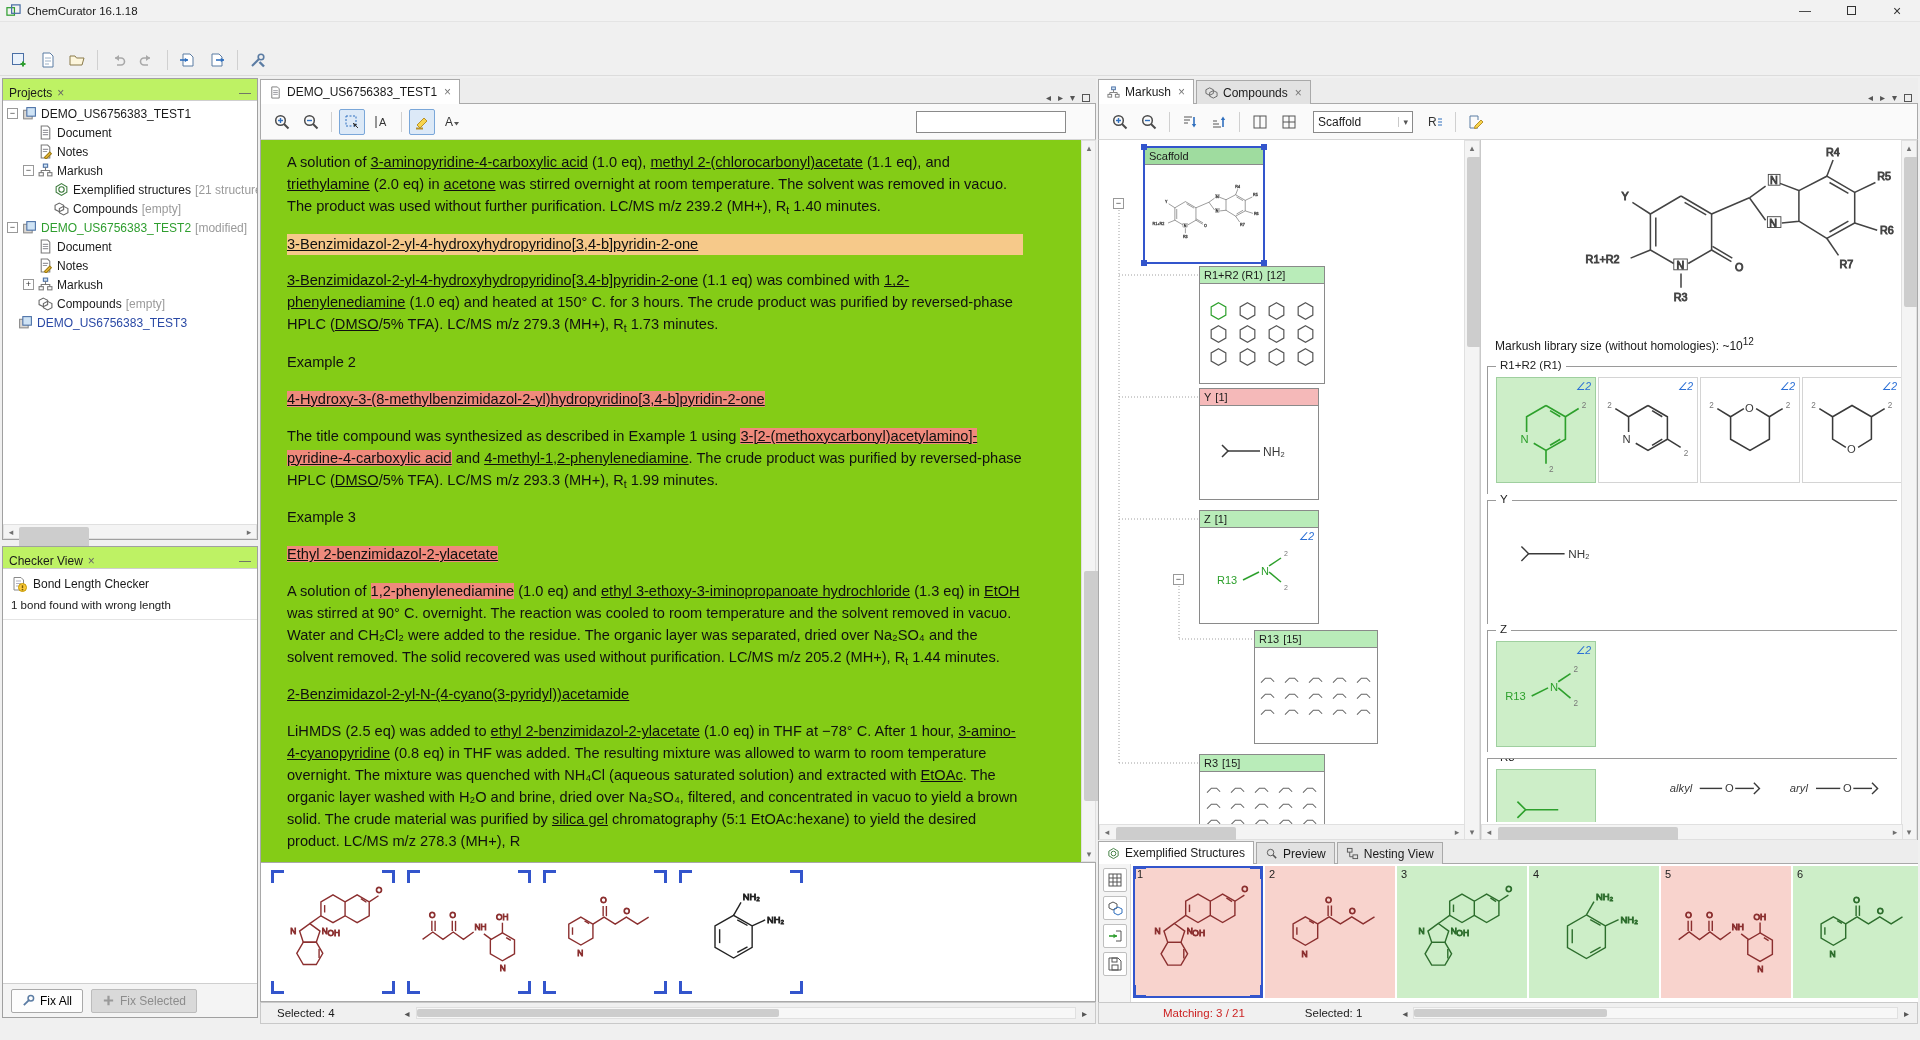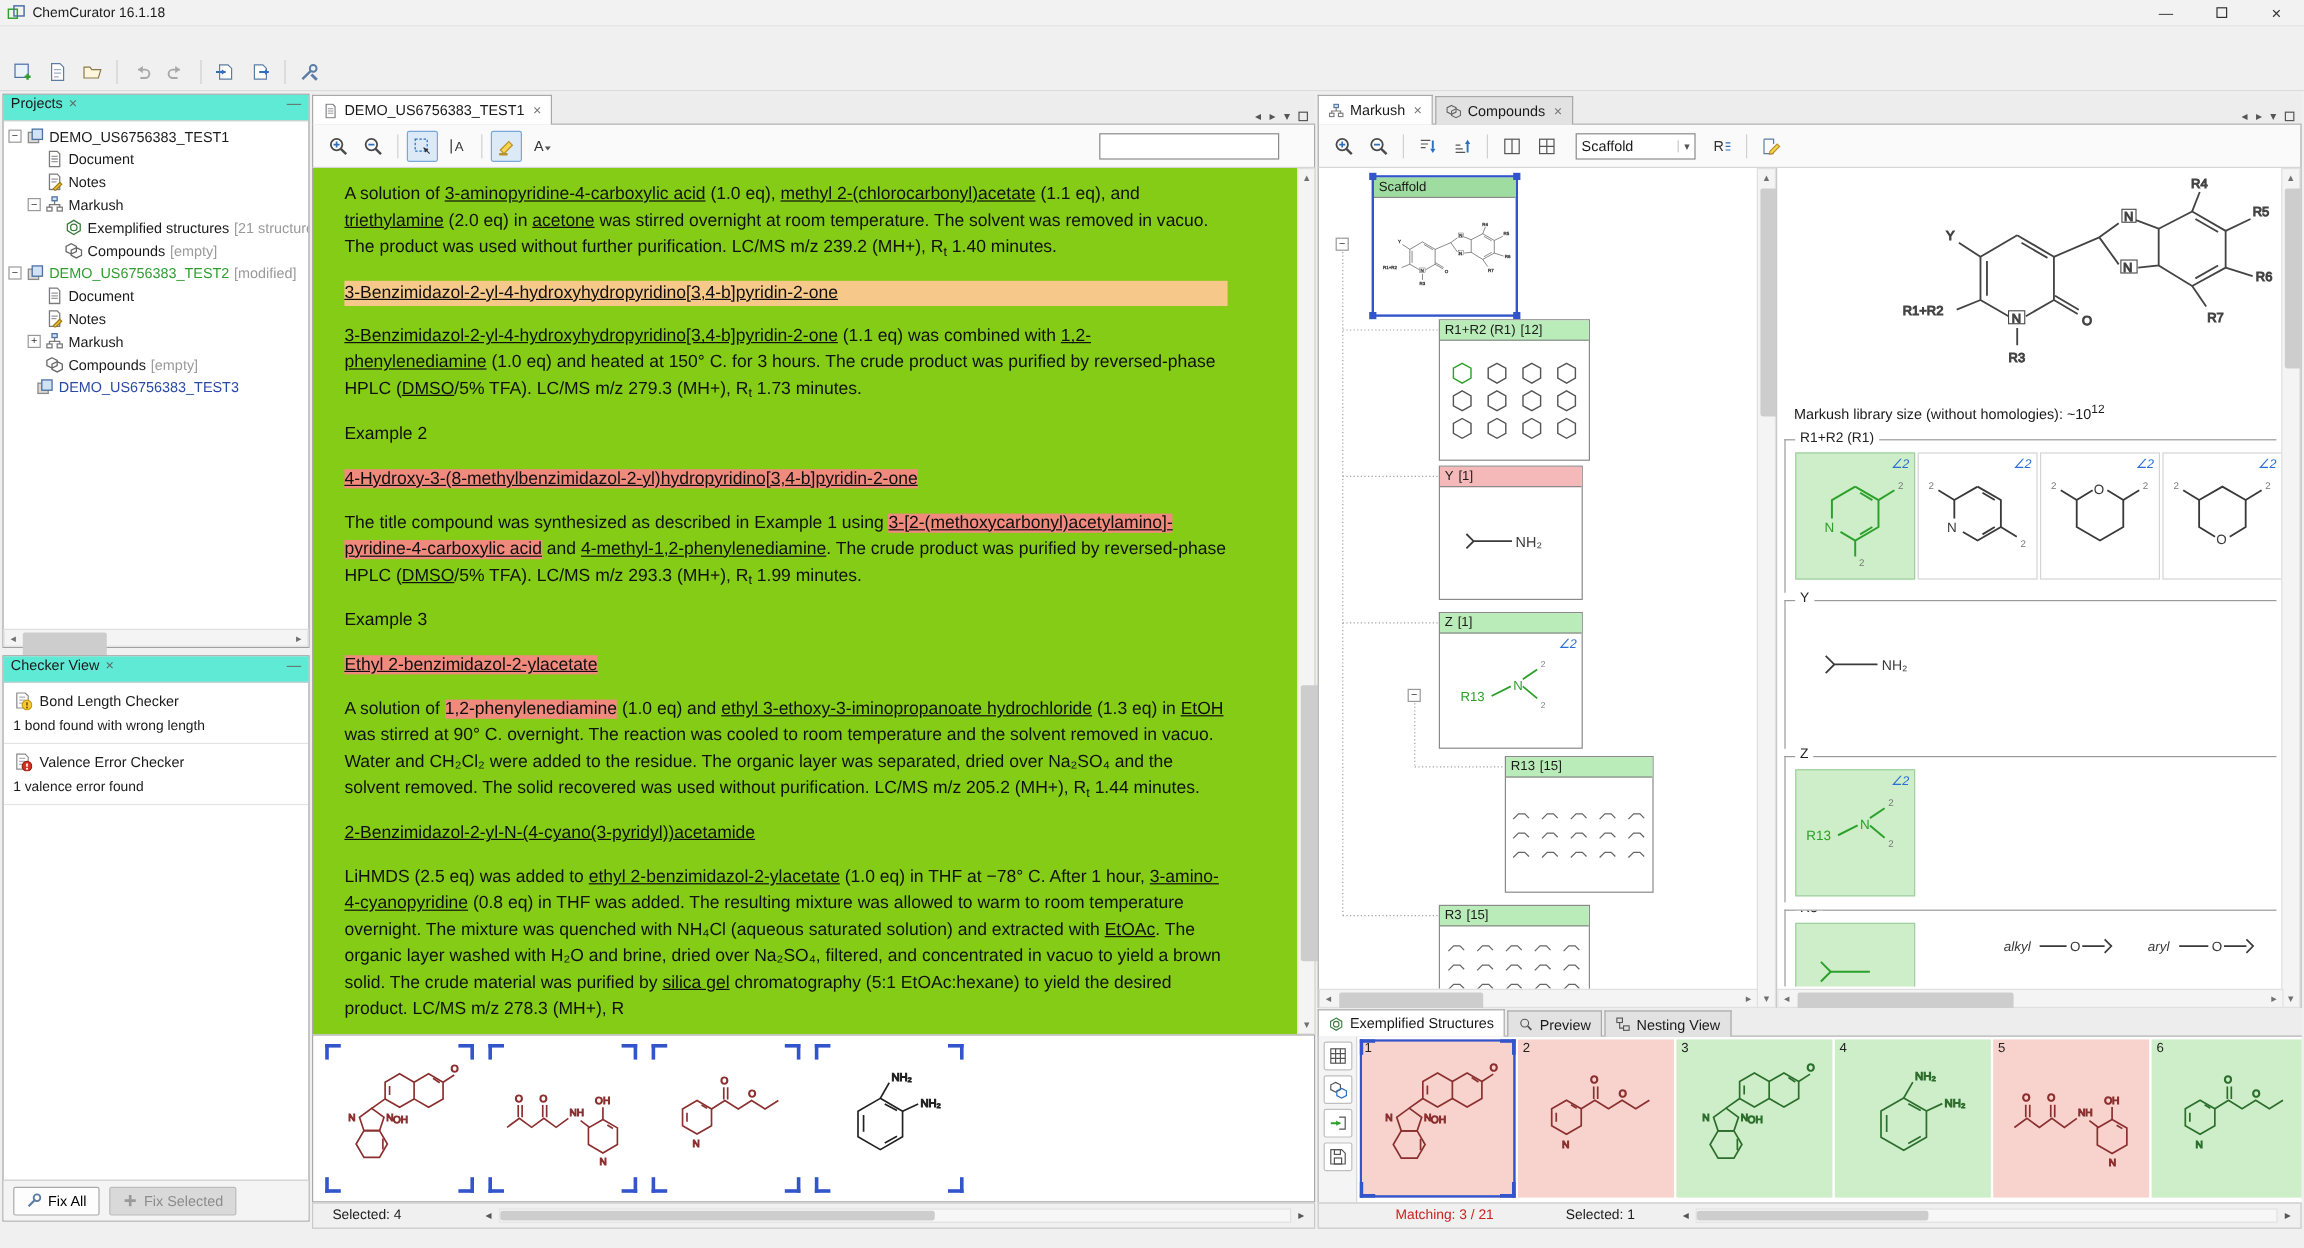--- a/index.html
+++ b/index.html
@@ -15,21 +15,21 @@
 #win-max i{display:block;width:9px;height:9px;border:1.4px solid #333}
 #menubar{position:absolute;left:0;top:22px;width:1920px;height:22px;display:flex;align-items:center;padding-left:2px;background:#f0f0f0}
 .menu-item{padding:3px 8px}
 #main-toolbar{position:absolute;left:0;top:44px;width:1920px;height:32px;display:flex;align-items:center;gap:3px;padding-left:6px;border-bottom:1px solid #dcdcdc;background:#f0f0f0}
 .tb{width:26px;height:26px;border:1px solid transparent;background:transparent;display:flex;align-items:center;justify-content:center;padding:0;font-family:inherit}
 .tb svg{width:18px;height:18px;display:block}
 .tb-sep{width:1px;height:20px;background:#d0d0d0;margin:0 4px}
 .tb-active{border:1px solid #7aa7d9;background:#dce9f7;border-radius:2px}
 
 .panel{position:absolute;background:#fff;border:1px solid #a0a0a0}
-.phead{height:22px;display:flex;align-items:flex-start;gap:5px;padding:0 6px;background:#5eead4;border-bottom:1px solid #cfcfcf}
+.phead{height:22px;display:flex;align-items:flex-end;gap:5px;padding:0 6px;background:#bef264;border-bottom:1px solid #cfcfcf}
 .phead .x{color:#666}
 .phead .min{margin-left:auto;color:#666}
 
 #projects-tree{position:absolute;left:0;top:22px;right:0;bottom:16px;overflow:hidden;padding-top:3px}
 .tree-row{display:flex;align-items:center;height:19px;white-space:nowrap}
 .expander{width:11px;height:11px;border:1px solid #999;background:#fff;font-size:9px;line-height:9px;text-align:center;margin-right:4px;flex:none;color:#333}
 .expander.blank{border:none;background:transparent}
 .tree-icon{width:15px;height:15px;margin-right:4px;flex:none}
 .tree-icon svg{width:15px;height:15px;display:block}
 .tree-suffix{color:#9a9a9a;margin-left:4px}
@@ -325,21 +325,21 @@
           <span class="expander blank"></span>
           <span class="tree-icon">
             <svg viewBox="0 0 14 14">
               <polygon points="5,2 9,4 9,8 5,10 1,8 1,4" fill="none" stroke="#666"></polygon>
               <polygon points="9,5 13,7 13,11 9,13 5,11 5,7" fill="none" stroke="#666"></polygon>
             </svg>
           </span>
           <span class="tree-label">Compounds</span>
           <span class="tree-suffix">[empty]</span>
         </div>
-        <div class="tree-row" style="padding-left: 12px;">
+        <div class="tree-row" style="padding-left: 0;">
           <span class="expander blank"></span>
           <span class="tree-icon">
             <svg viewBox="0 0 14 14">
               <rect x="1.5" y="4" width="8" height="8" fill="#dcd9d4" stroke="#8a8a8a"></rect>
               <rect x="4.5" y="1.5" width="8" height="8" fill="#cfe3f5" stroke="#4a6fa5"></rect>
             </svg>
           </span>
           <span class="tree-label c-blue">DEMO_US6756383_TEST3</span>
         </div>
       </div>
@@ -364,35 +364,20 @@
                 <polygon points="3,1.5 10,1.5 12.5,4 12.5,14 3,14" fill="#fff" stroke="#8a8a8a"></polygon>
                 <path d="M5,5 h5 M5,7.5 h5 M5,10 h3" stroke="#b0b0c0" fill="none"></path>
                 <circle cx="11.5" cy="11.5" r="4" fill="#f9c83a" stroke="#c79a00"></circle>
                 <line x1="11.5" y1="9.3" x2="11.5" y2="12" stroke="#7a5c00" stroke-width="1.4"></line>
                 <circle cx="11.5" cy="13.6" r="0.9" fill="#7a5c00"></circle>
               </svg>
             </span>
             <span class="chk-title">Bond Length Checker</span>
           </div>
           <div class="chk-detail">1 bond found with wrong length</div>
-        </div>
-        <div class="chk-item">
-          <div class="chk-top">
-            <span class="chk-icon">
-              <svg viewBox="0 0 16 16">
-                <polygon points="3,1.5 10,1.5 12.5,4 12.5,14 3,14" fill="#fff" stroke="#8a8a8a"></polygon>
-                <path d="M5,5 h5 M5,7.5 h5 M5,10 h3" stroke="#b0b0c0" fill="none"></path>
-                <circle cx="11.5" cy="11.5" r="4" fill="#d93025" stroke="#9a1c13"></circle>
-                <line x1="11.5" y1="9.3" x2="11.5" y2="12" stroke="#fff" stroke-width="1.4"></line>
-                <circle cx="11.5" cy="13.6" r="0.9" fill="#fff"></circle>
-              </svg>
-            </span>
-            <span class="chk-title">Valence Error Checker</span>
-          </div>
-          <div class="chk-detail">1 valence error found</div>
         </div>
       </div>
     <div id="checker-buttons">
       <button class="btn">
         <svg viewBox="0 0 14 14">
             <path d="M2,12 L8,6" stroke="#5b7ca3" stroke-width="2" fill="none"></path>
             <circle cx="9.5" cy="4.5" r="3" fill="none" stroke="#5b7ca3" stroke-width="1.6"></circle>
           </svg>
         <span>Fix All</span>
       </button>

